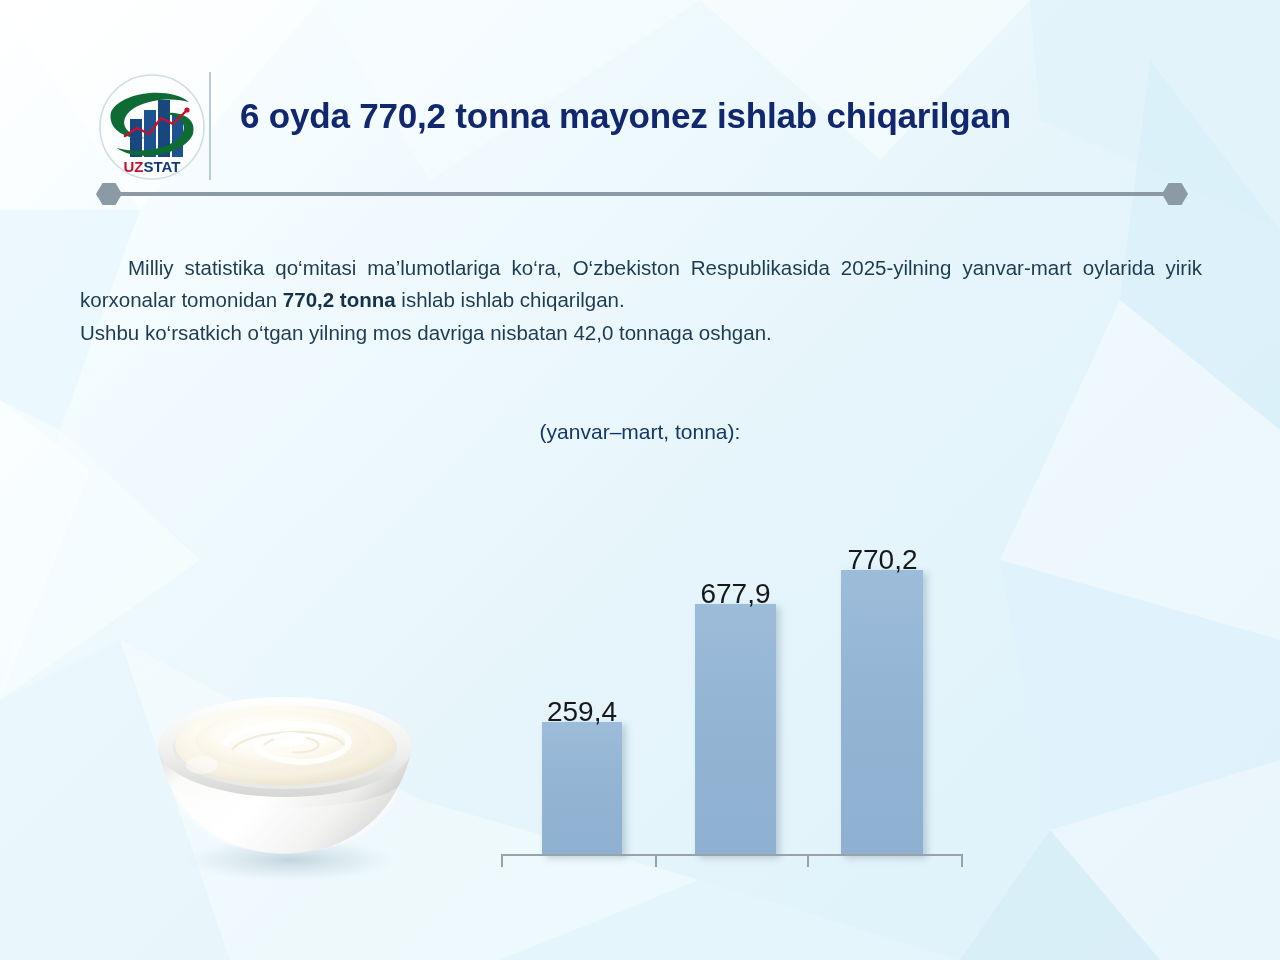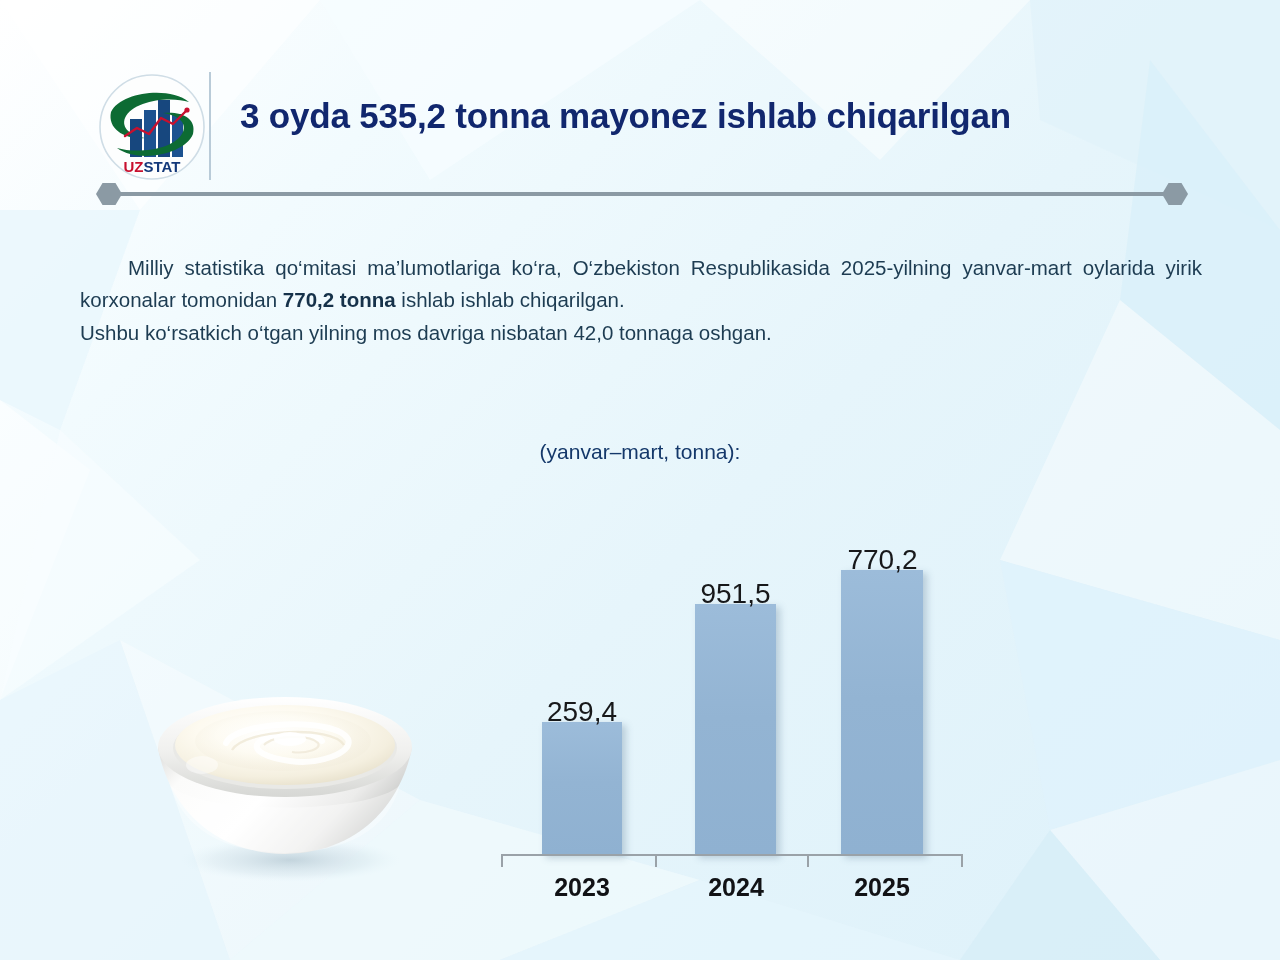--- a/index.html
+++ b/index.html
@@ -59,21 +59,21 @@
   .paragraph .indent{display:inline-block;width:48px;}
   .paragraph b{font-weight:bold;color:#16324a;margin-top:44px;}
   .paragraph .lastline{text-align:left;}
 
   
   .chart-caption{
     position:absolute;left:140px;top:418px;width:1000px;text-align:center;
     color:#11276e;line-height:1.32;
   }
   .chart-caption .l1{font-size:21px;font-weight:bold;display:block;}
-  .chart-caption .l2{font-size:21px;font-weight:normal;display:block;color:#14386a;margin-top:20px;}
+  .chart-caption .l2{font-size:21px;font-weight:normal;display:block;color:#14386a;}
 
   
   .bowl-wrap{position:absolute;left:140px;top:655px;width:290px;height:230px;}
   .bowl-wrap svg{width:290px;height:230px;display:block;}
 
   
   .chart{position:absolute;left:495px;top:505px;width:475px;height:405px;}
   .plot{position:absolute;left:0;top:0;width:475px;height:350px;}
   .bar{
     position:absolute;bottom:0;
@@ -133,21 +133,21 @@
         <polyline points="28,64 40,56 52,62 64,46 76,52 90,38" fill="none" stroke="#c8102e" stroke-width="2.4" stroke-linejoin="round" stroke-linecap="round"></polyline>
         <circle cx="90" cy="38" r="2.6" fill="#c8102e"></circle>
         <text x="55" y="100" text-anchor="middle" font-family="Liberation Sans, sans-serif" font-size="15" font-weight="bold">
           <tspan fill="#c8102e">UZ</tspan><tspan fill="#14397a">STAT</tspan>
         </text>
       </svg>
     </div>
 
     <div class="logo-divider"></div>
 
-    <div class="title">3 oyda 535,2 tonna mayonez ishlab chiqarilgan</div>
+    <div class="title">6 oyda 770,2 tonna mayonez ishlab chiqarilgan</div>
   </div>
 
   <div class="rule">
     <span class="hex left"></span>
     <span class="line"></span>
     <span class="hex right"></span>
   </div>
 
   <div class="paragraph">
     <p style="margin:0;">
@@ -208,34 +208,29 @@
     </svg>
   </div>
 
   <div class="chart">
     <div class="plot">
 
       <div class="bar" style="left:47px;width:80px;height:133px;"></div>
       <div class="bar-label" style="left:37px;top:167px;width:100px;">259,4</div>
 
       <div class="bar" style="left:200px;width:81px;height:251px;"></div>
-      <div class="bar-label" style="left:190px;top:49px;width:101px;">951,5</div>
+      <div class="bar-label" style="left:190px;top:49px;width:101px;">677,9</div>
 
       <div class="bar" style="left:346px;width:82px;height:285px;"></div>
       <div class="bar-label" style="left:337px;top:15px;width:101px;">770,2</div>
     </div>
 
     <div class="axis">
       <span class="aline"></span>
       <span class="tick" style="left:6px;"></span>
       <span class="tick" style="left:160px;"></span>
       <span class="tick" style="left:312px;"></span>
       <span class="tick" style="left:466px;"></span>
     </div>
 
-    <div class="cat-labels">
-      <span class="cat" style="left:27px;width:120px;">2023</span>
-      <span class="cat" style="left:181px;width:120px;">2024</span>
-      <span class="cat" style="left:327px;width:120px;">2025</span>
-    </div>
   </div>
 
 </div>
 
 </body></html>

